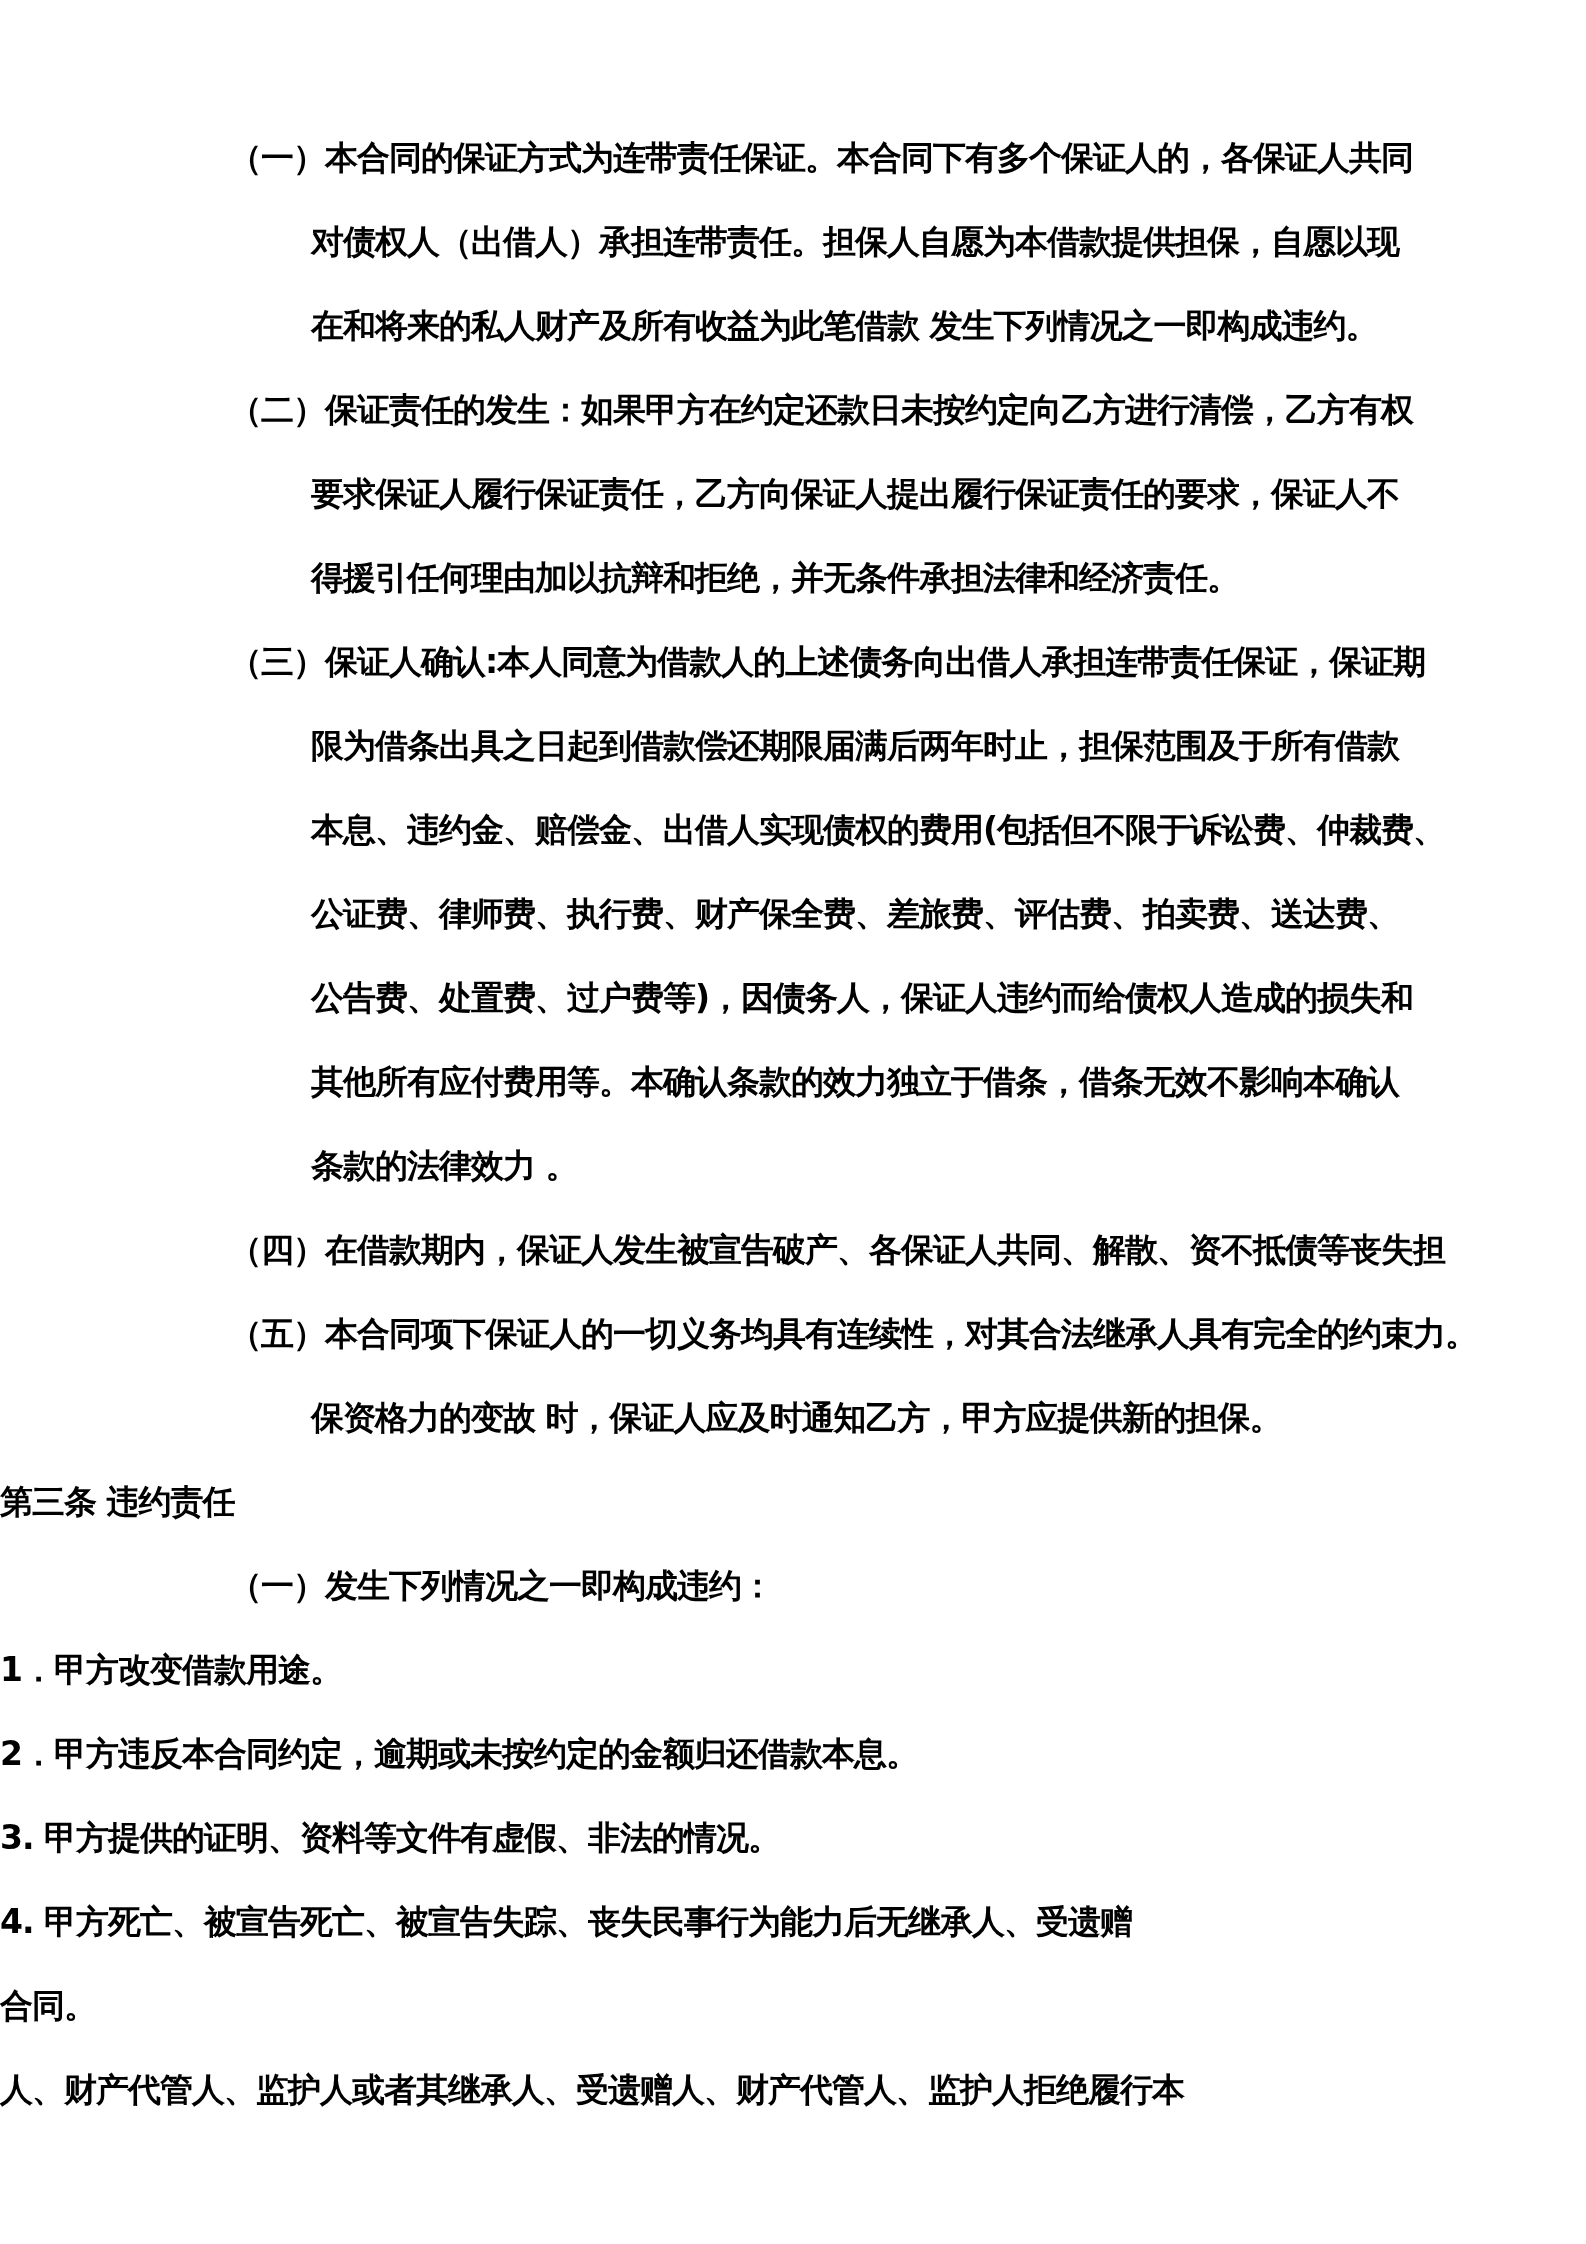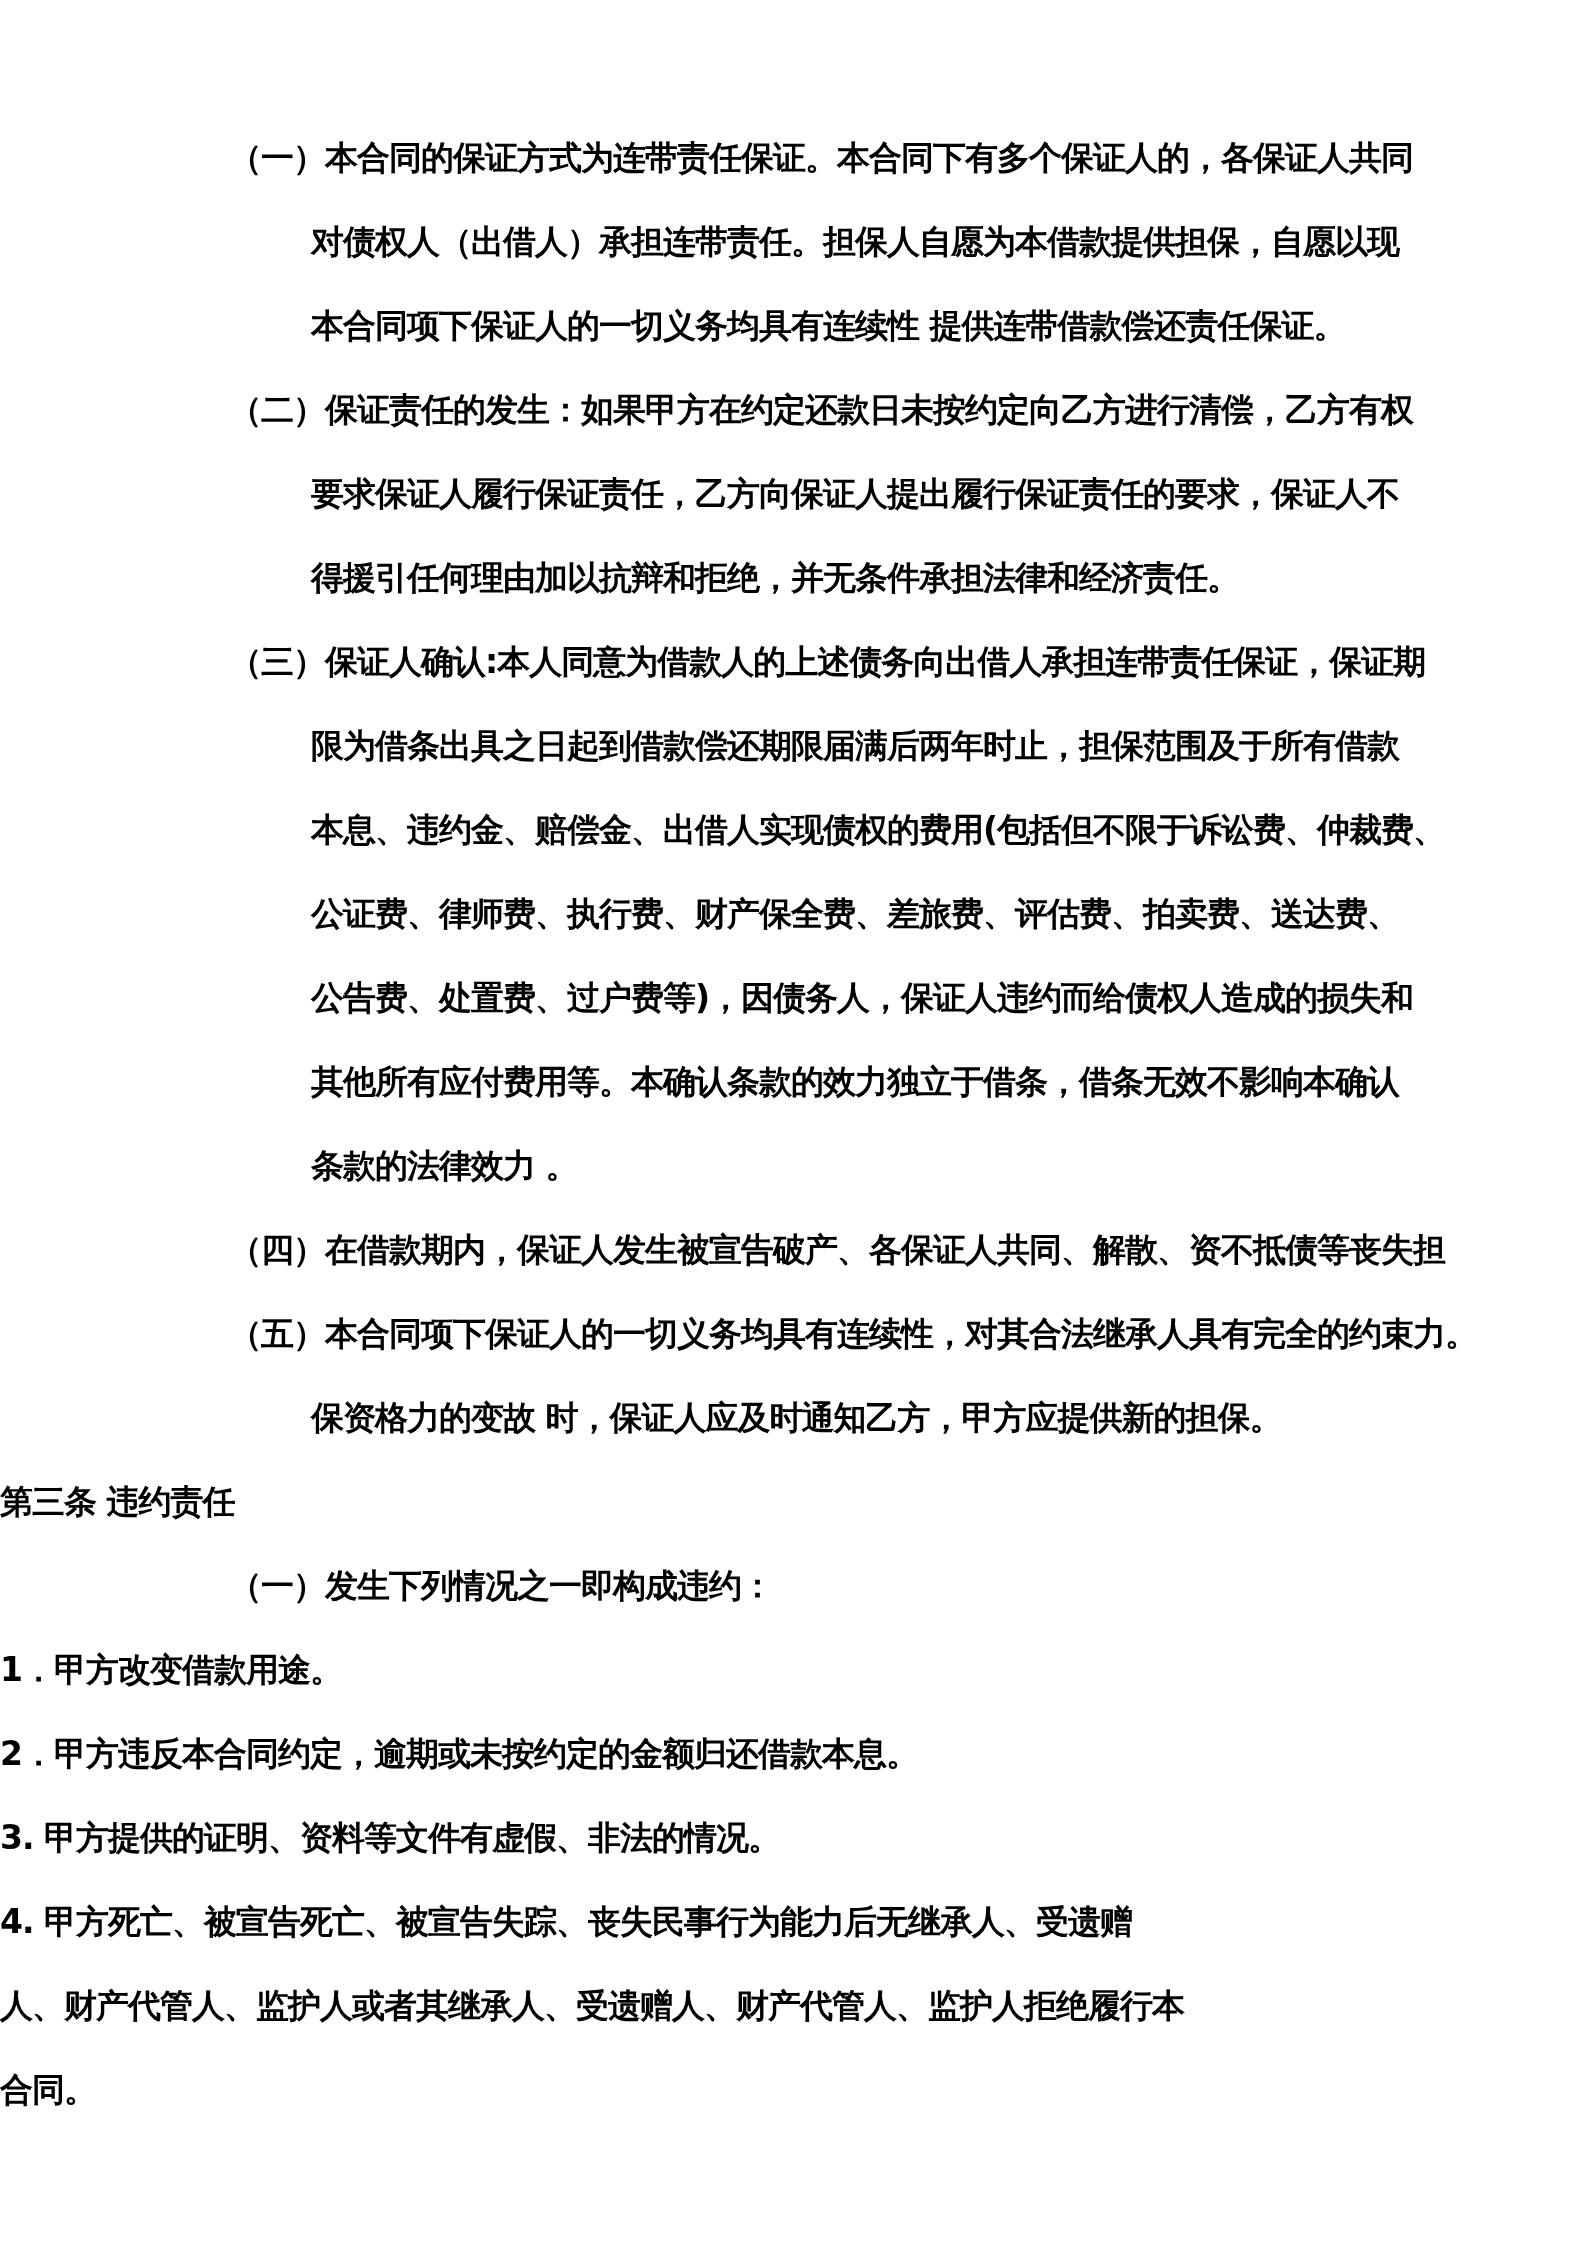--- a/index.html
+++ b/index.html
@@ -32,35 +32,35 @@
   .ind-cont { padding-left: 311px; }  
   .ind-left { }  
   .ind-num  { }  
 </style>
 </head>
 <body>
 
 <div class="page">
   <div class="line ind-item">（一）本合同的保证方式为连带责任保证。本合同下有多个保证人的，各保证人共同</div>
   <div class="line ind-cont">对债权人（出借人）承担连带责任。担保人自愿为本借款提供担保，自愿以现</div>
-  <div class="line ind-cont">本合同项下保证人的一切义务均具有连续性 提供连带借款偿还责任保证。</div>
+  <div class="line ind-cont">在和将来的私人财产及所有收益为此笔借款 发生下列情况之一即构成违约。</div>
   <div class="line ind-item">（二）保证责任的发生：如果甲方在约定还款日未按约定向乙方进行清偿，乙方有权</div>
   <div class="line ind-cont">要求保证人履行保证责任，乙方向保证人提出履行保证责任的要求，保证人不</div>
   <div class="line ind-cont">得援引任何理由加以抗辩和拒绝，并无条件承担法律和经济责任。</div>
   <div class="line ind-item">（三）保证人确认:本人同意为借款人的上述债务向出借人承担连带责任保证，保证期</div>
   <div class="line ind-cont">限为借条出具之日起到借款偿还期限届满后两年时止，担保范围及于所有借款</div>
   <div class="line ind-cont">本息、违约金、赔偿金、出借人实现债权的费用(包括但不限于诉讼费、仲裁费、</div>
   <div class="line ind-cont">公证费、律师费、执行费、财产保全费、差旅费、评估费、拍卖费、送达费、</div>
   <div class="line ind-cont">公告费、处置费、过户费等)，因债务人，保证人违约而给债权人造成的损失和</div>
   <div class="line ind-cont">其他所有应付费用等。本确认条款的效力独立于借条，借条无效不影响本确认</div>
   <div class="line ind-cont">条款的法律效力 。</div>
   <div class="line ind-item">（四）在借款期内，保证人发生被宣告破产、各保证人共同、解散、资不抵债等丧失担</div>
   <div class="line ind-item">（五）本合同项下保证人的一切义务均具有连续性，对其合法继承人具有完全的约束力。</div>
   <div class="line ind-cont">保资格力的变故 时，保证人应及时通知乙方，甲方应提供新的担保。</div>
   <div class="line ind-left">第三条 违约责任</div>
   <div class="line ind-item">（一）发生下列情况之一即构成违约：</div>
   <div class="line ind-num">1．甲方改变借款用途。</div>
   <div class="line ind-num">2．甲方违反本合同约定，逾期或未按约定的金额归还借款本息。</div>
   <div class="line ind-num">3. 甲方提供的证明、资料等文件有虚假、非法的情况。</div>
   <div class="line ind-num">4. 甲方死亡、被宣告死亡、被宣告失踪、丧失民事行为能力后无继承人、受遗赠</div>
+  <div class="line ind-left">合同。</div>
   <div class="line ind-left">人、财产代管人、监护人或者其继承人、受遗赠人、财产代管人、监护人拒绝履行本</div>
-  <div class="line ind-left">合同。</div>
 </div>
 
 </body></html>

